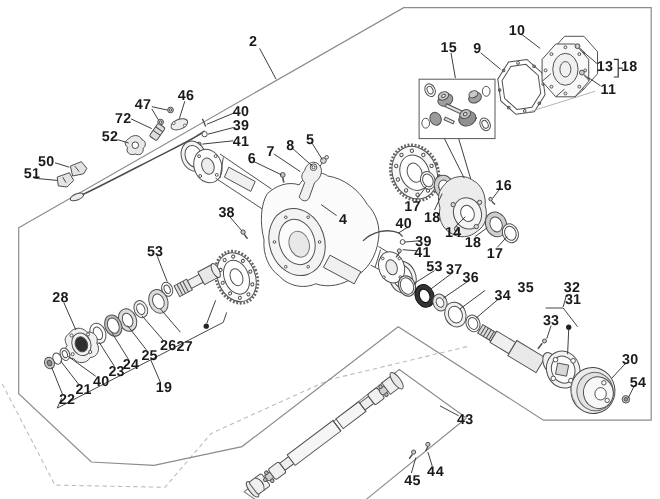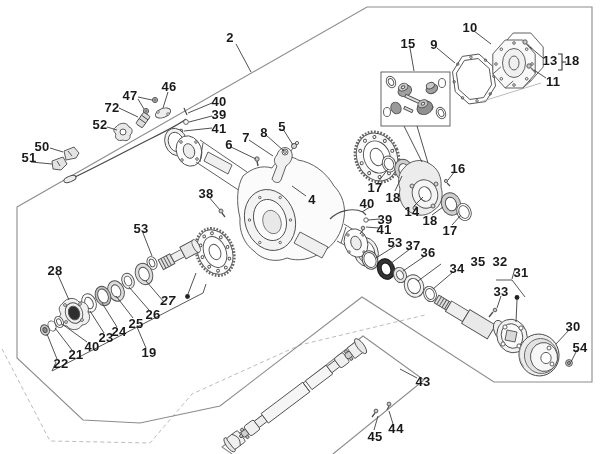--- a/index.html
+++ b/index.html
@@ -373,26 +373,26 @@
       <div class="callout" style="left: 393px; top: 197px;">18</div>
       <div class="callout" style="left: 430px; top: 220px;">18</div>
       <div class="callout" style="left: 149px; top: 352px;">19</div>
       <div class="callout" style="left: 92px; top: 346px;">40</div>
       <div class="callout" style="left: 76px; top: 354px;">21</div>
       <div class="callout" style="left: 61px; top: 363px;">22</div>
       <div class="callout" style="left: 106px; top: 337px;">23</div>
       <div class="callout" style="left: 119px; top: 331px;">24</div>
       <div class="callout" style="left: 136px; top: 323px;">25</div>
       <div class="callout" style="left: 153px; top: 314px;">26</div>
-      <div class="callout" style="left: 168px; top: 300px; font-style: italic;">27</div>
+      <div class="callout" style="left: 168px; top: 315px;">27</div>
       <div class="callout" style="left: 55px; top: 270px;">28</div>
       <div class="callout" style="left: 141px; top: 228px;">53</div>
       <div class="callout" style="left: 573px; top: 326px;">30</div>
       <div class="callout" style="left: 521px; top: 272px;">31</div>
-      <div class="callout" style="left: 500px; top: 261px;">32</div>
+      <div class="callout" style="left: 520px; top: 261px;">32</div>
       <div class="callout" style="left: 501px; top: 291px;">33</div>
       <div class="callout" style="left: 457px; top: 268px;">34</div>
       <div class="callout" style="left: 444px; top: 261px; margin-left: 34px;">35</div>
       <div class="callout" style="left: 428px; top: 252px;">36</div>
       <div class="callout" style="left: 413px; top: 245px;">37</div>
       <div class="callout" style="left: 206px; top: 193px;">38</div>
       <div class="callout" style="left: 219px; top: 114px;">39</div>
       <div class="callout" style="left: 385px; top: 219px;">39</div>
       <div class="callout" style="left: 219px; top: 101px;">40</div>
       <div class="callout" style="left: 367px; top: 203px;">40</div>

